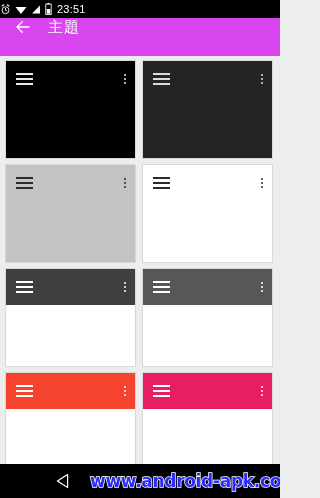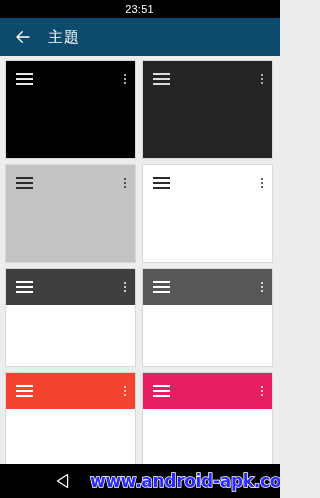--- a/index.html
+++ b/index.html
@@ -7,34 +7,34 @@
     width:280px;height:498px;overflow:hidden;
     background:#eceded;
     font-family:"Liberation Sans","DejaVu Sans",sans-serif;
     -webkit-font-smoothing:antialiased;
   }
   #phone{position:relative;width:280px;height:498px;overflow:hidden;background:#eceded;}
 
   
   .statusbar{
     position:absolute;top:0;left:0;width:280px;height:18px;
-    background:#000;display:flex;align-items:center;justify-content:flex-end;
-    padding-right:6px;box-sizing:border-box;flex-direction:column;
+    background:#000;display:flex;align-items:center;
+    padding-right:6px;box-sizing:border-box;
   }
   .sb-icons{display:flex;align-items:center;gap:4px;}
   .sb-ic{display:block;}
   .sb-time{
     color:#fff;font-size:11px;line-height:18px;margin-left:5px;
     font-family:"Liberation Sans",sans-serif;letter-spacing:.2px;
   }
 
   
   .appbar{
     position:absolute;top:18px;left:0;width:280px;height:38px;
-    background:#0c4a6e;display:flex;align-items:center;box-sizing:border-box;
+    background:#d946ef;display:flex;box-sizing:border-box;
     padding-left:14px;
   }
   .back-arrow{width:18px;height:18px;flex:0 0 auto;}
   .appbar-title{
     color:#fff;font-size:15px;margin-left:16px;letter-spacing:1px;
     font-family:"DejaVu Sans",sans-serif;
   }
 
   
   .grid{

